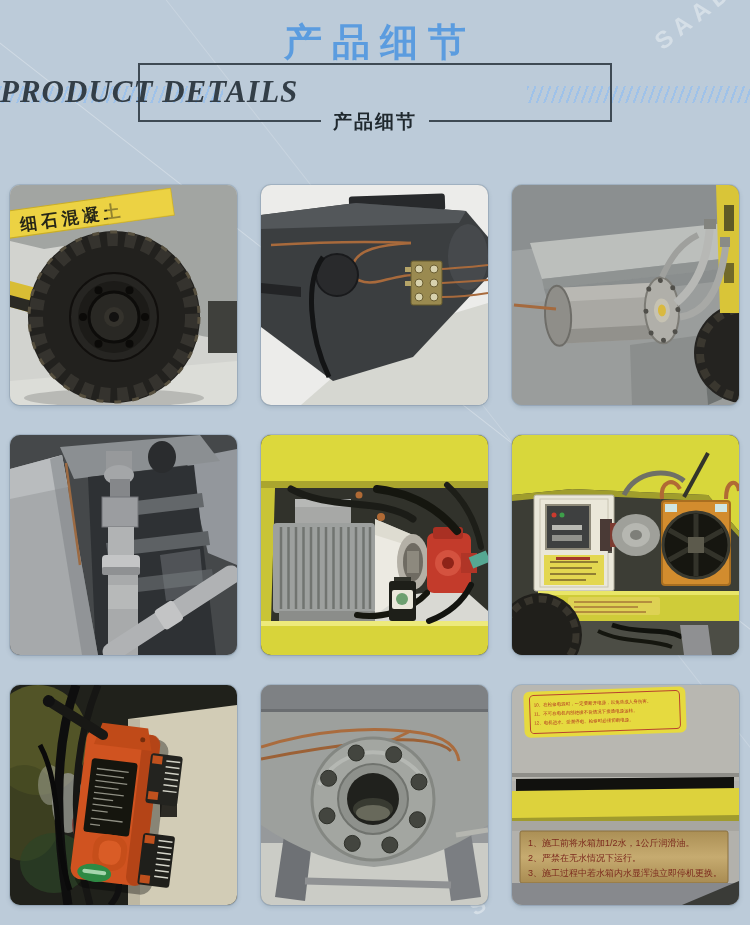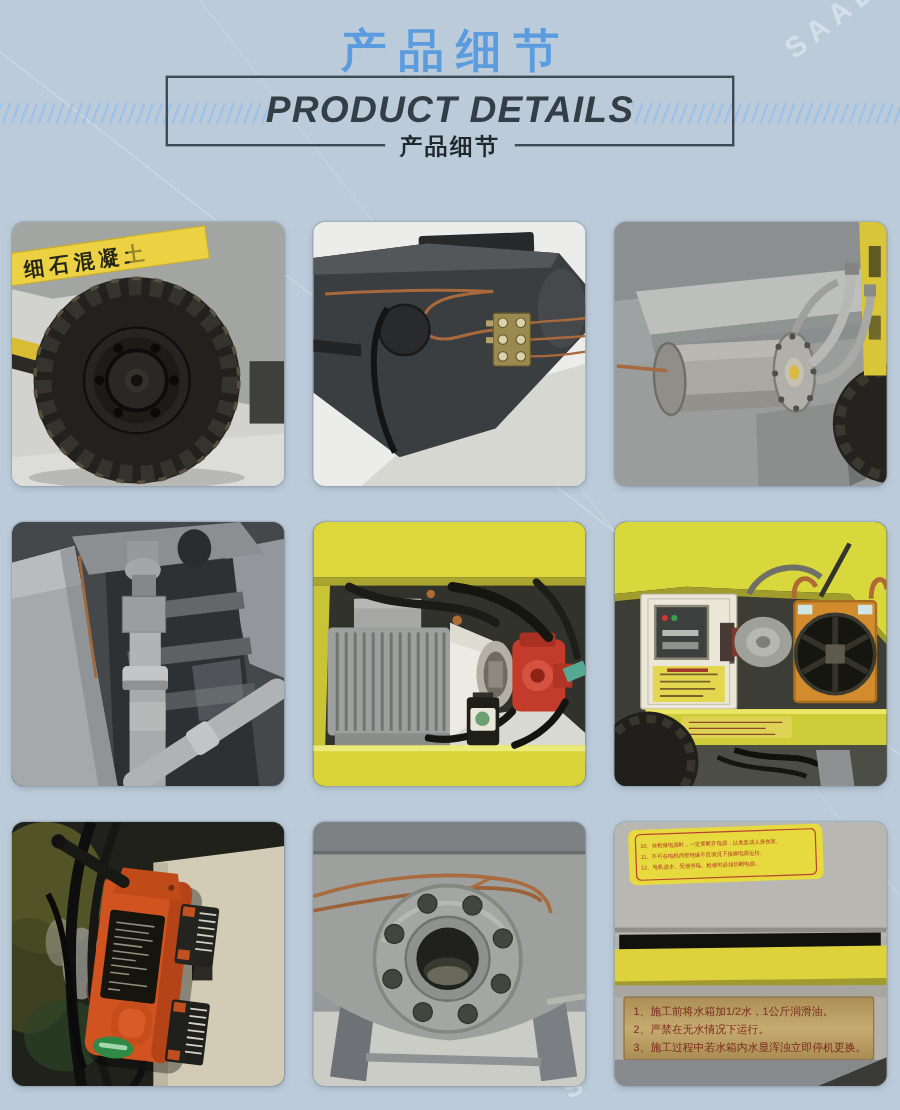--- a/index.html
+++ b/index.html
@@ -5,22 +5,22 @@
   html,body{margin:0;padding:0;}
   body{background:#bccbd9;font-family:"Liberation Sans","DejaVu Sans",sans-serif;}
   .stage{position:relative;width:750px;height:925px;background:#bccbd9;overflow:hidden;}
   svg{display:block;font-family:inherit;}
   figure{margin:0;}
 
   
   .title-cn{position:absolute;top:17px;left:0;width:100%;text-align:center;
     font-size:38px;font-weight:bold;color:#5b9cdf;letter-spacing:10px;padding-left:10px;box-sizing:border-box;}
   .title-frame{position:absolute;left:138px;top:63px;width:470px;height:55px;border:2px solid #3e4a54;}
-  .title-en{position:absolute;top:74px;left:0;width:100%;text-align:center;
-    font-style:italic;font-weight:bold;font-size:31px;color:#333e47;letter-spacing:1px;}
+  .title-en{position:absolute;top:74px;left:0;width:100%;text-align:left;
+    font-style:italic;font-weight:bold;font-size:31px;color:#333e47;letter-spacing:1px;font-family:Liberation Serif, serif;}
   .subtitle-wrap{position:absolute;top:109px;left:0;width:100%;text-align:center;}
   .subtitle-wrap span{display:inline-block;background:#bccbd9;padding:0 12px;
     font-size:19px;font-weight:bold;color:#1f282e;letter-spacing:2px;}
   .stripes{position:absolute;top:86px;height:17px;width:223px;
     background:repeating-linear-gradient(110deg,#9fc2e9 0px,#9fc2e9 2px,rgba(0,0,0,0) 2px,rgba(0,0,0,0) 7px);}
   .stripes.left{left:0;}
   .stripes.right{left:527px;}
 
   
   .wm-line{position:absolute;width:1400px;height:1px;background:rgba(255,255,255,.30);

